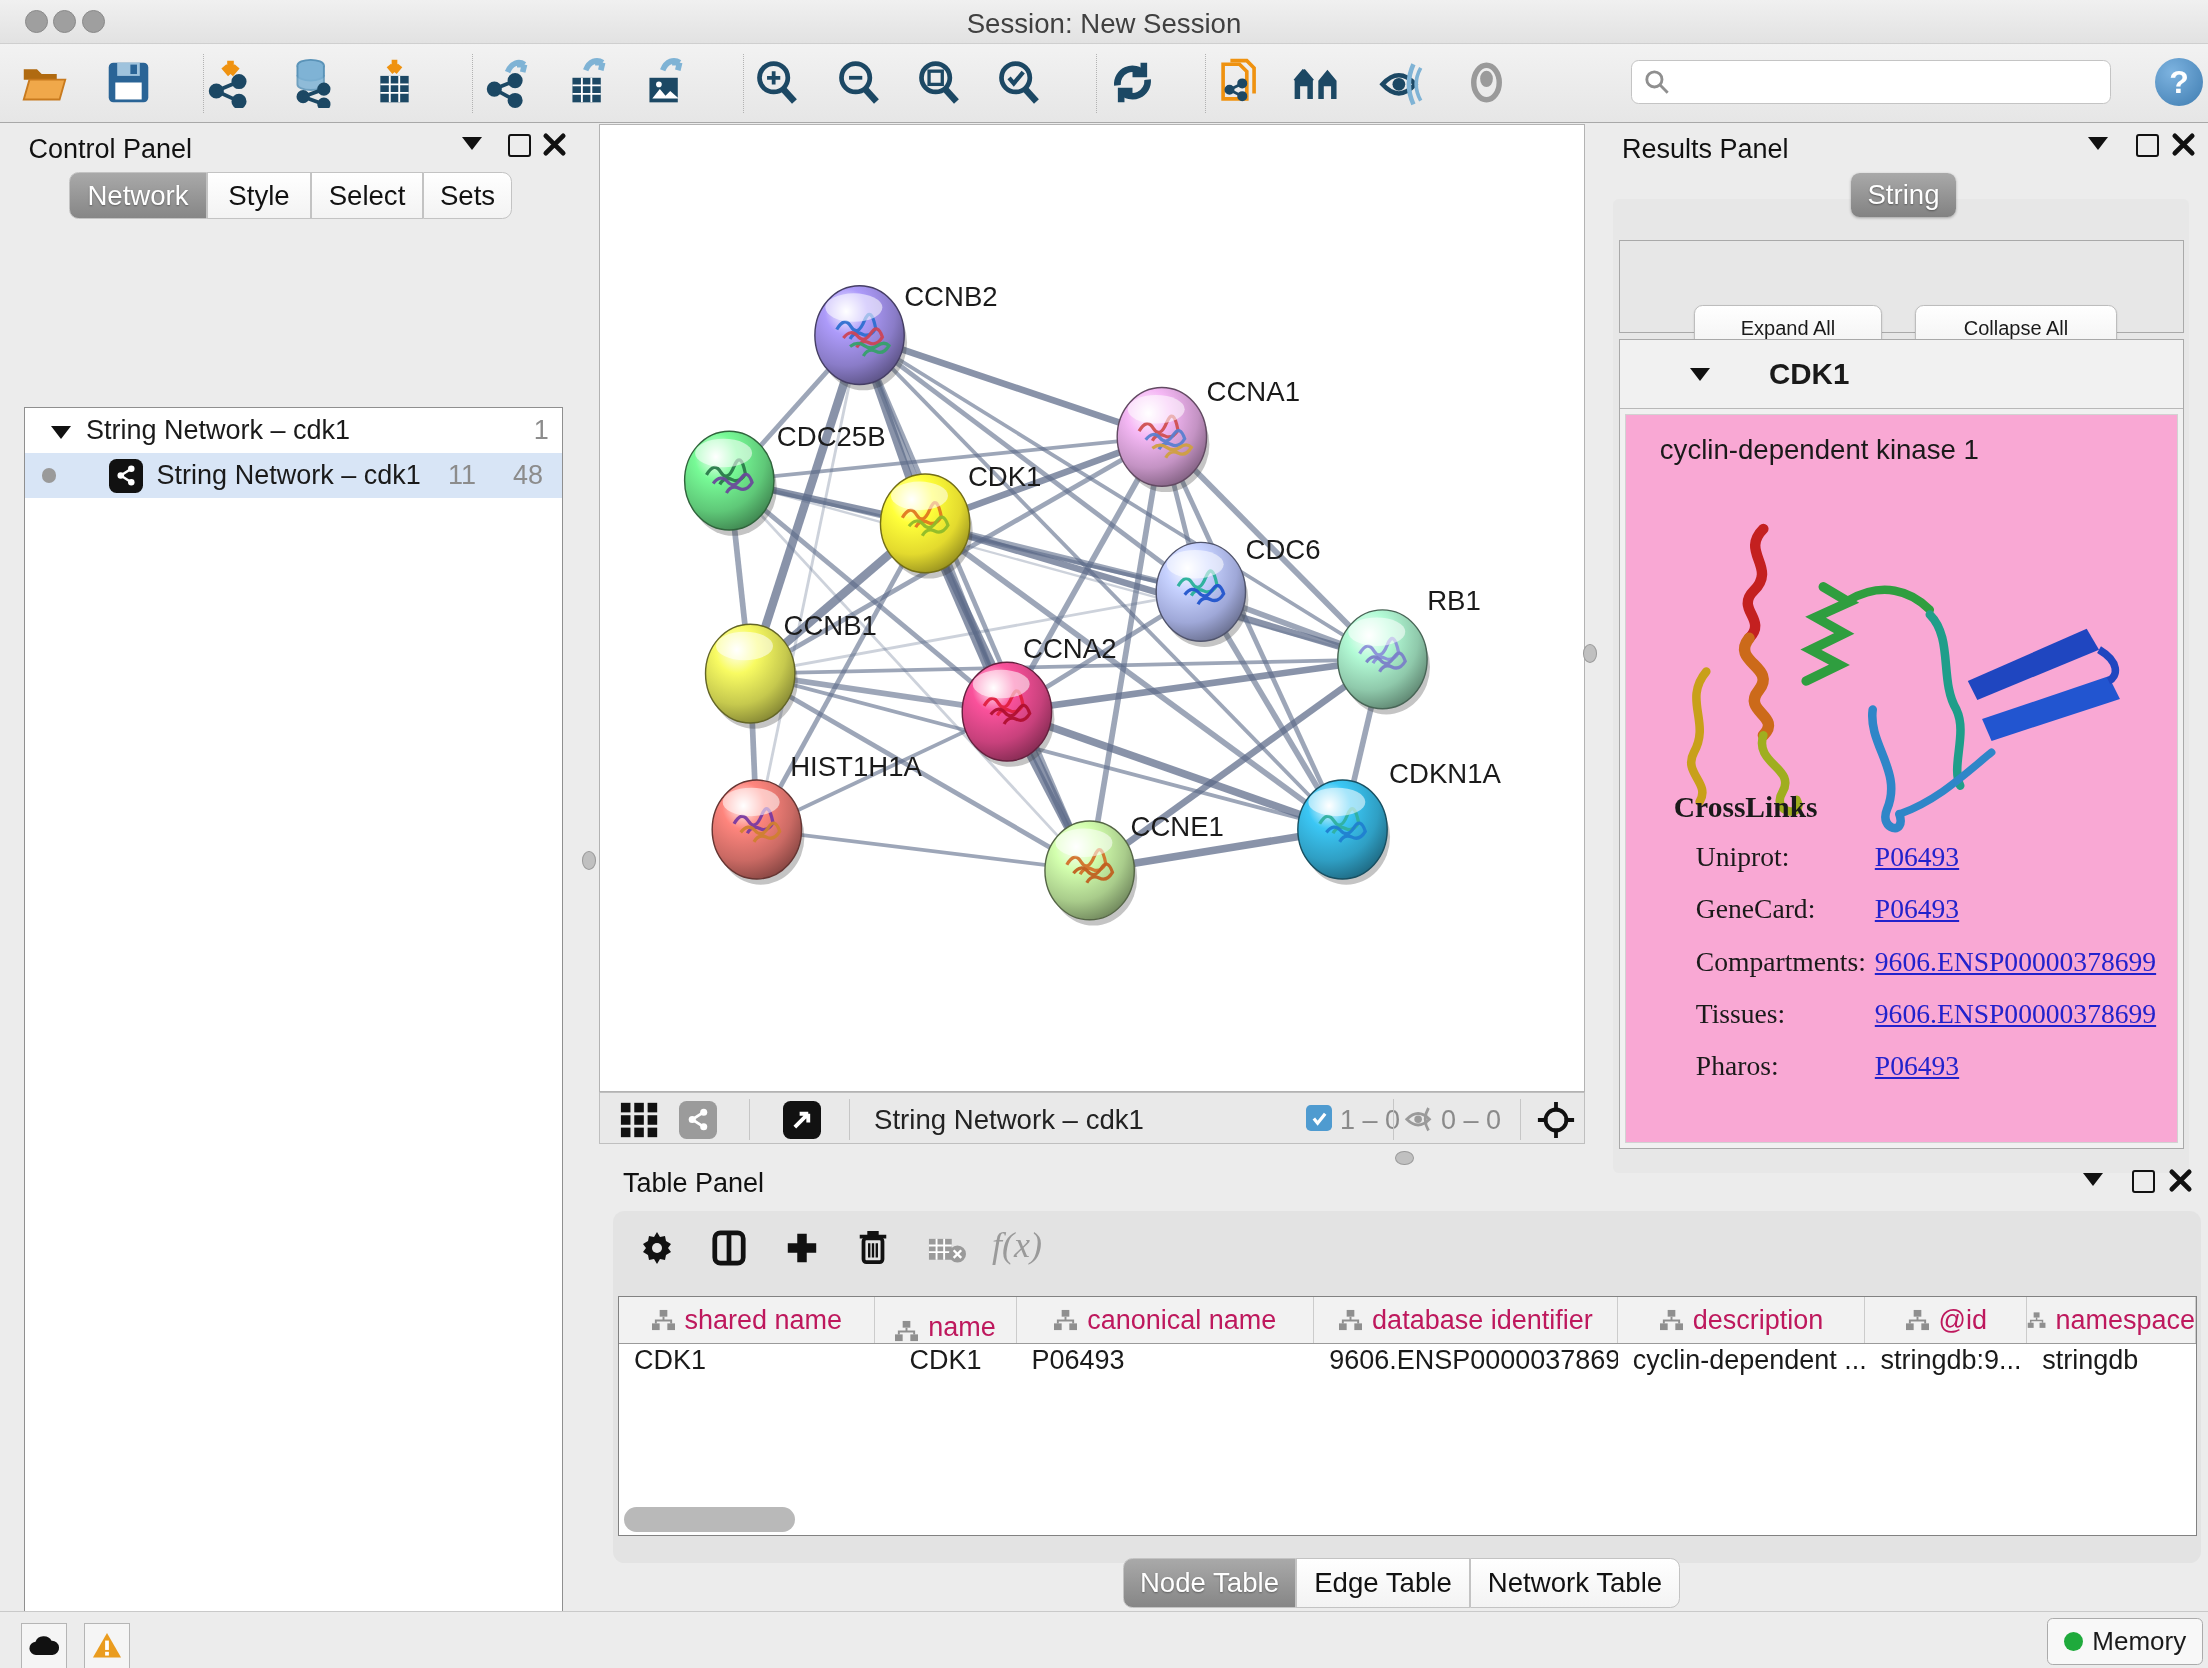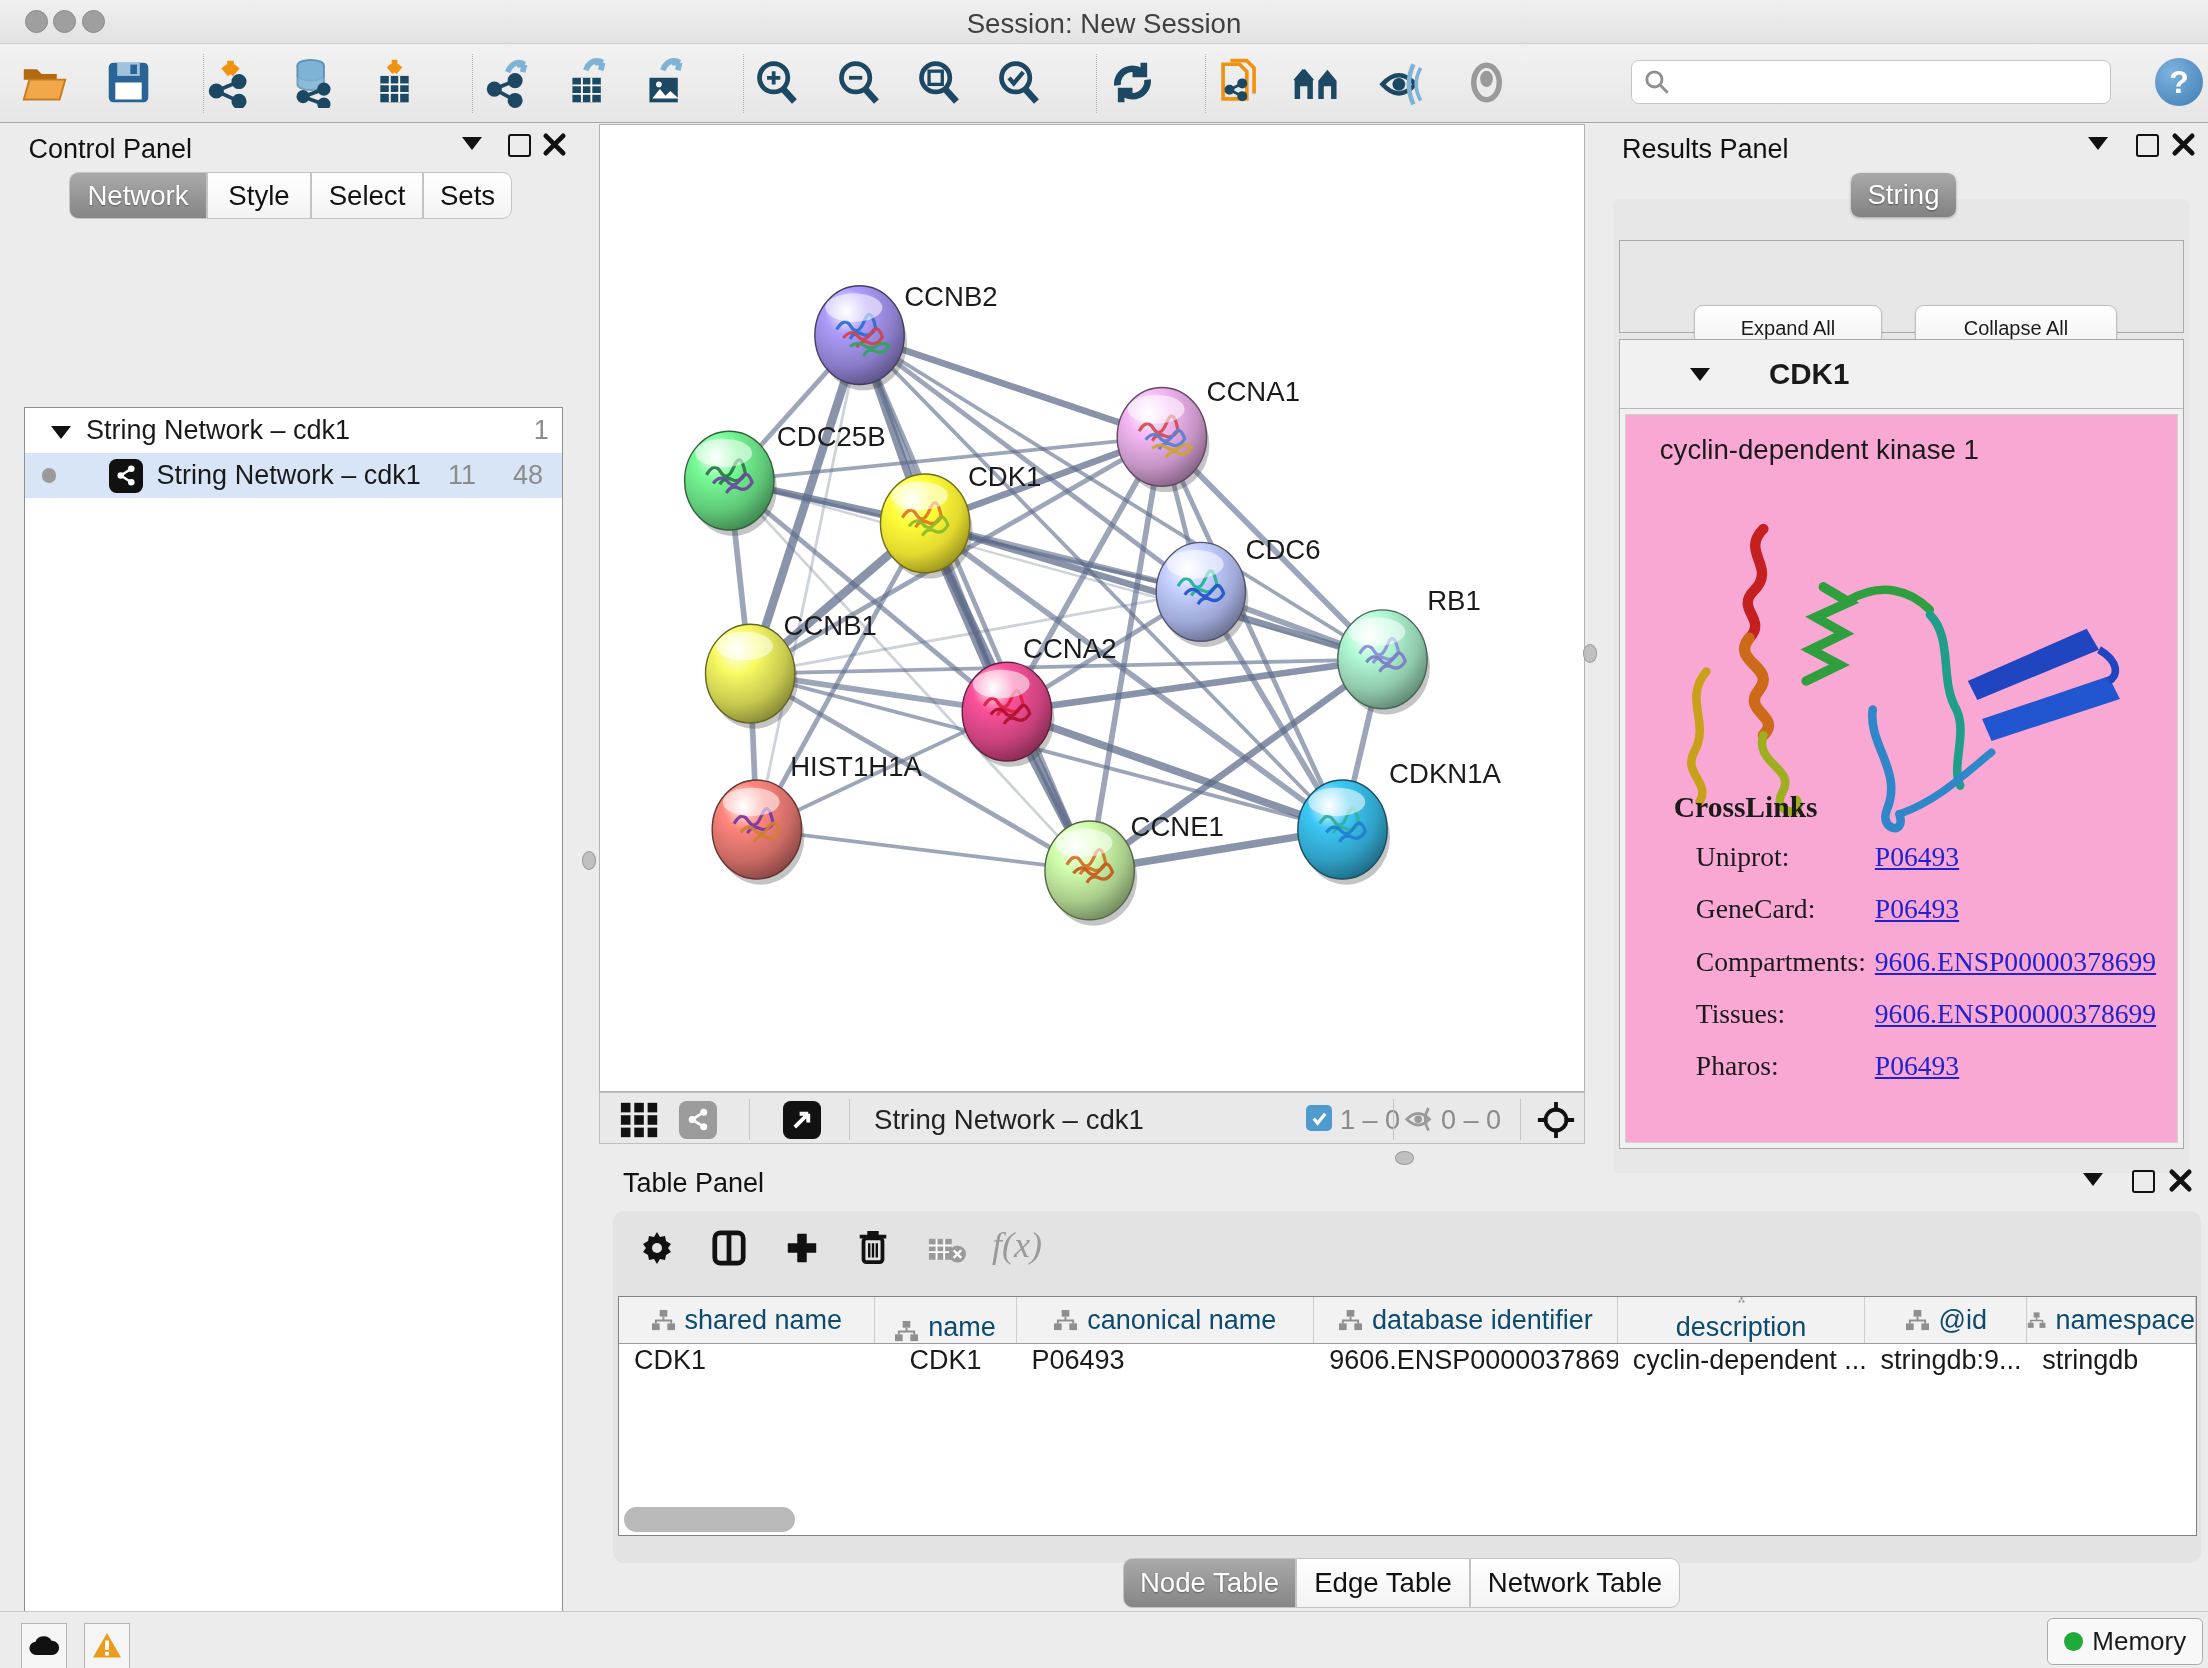--- a/index.html
+++ b/index.html
@@ -64,21 +64,21 @@
   .xl-label{font-family:"Liberation Serif",serif;font-size:27.6px;position:absolute;left:70px;}
   .xl-val{font-family:"Liberation Serif",serif;font-size:27.6px;position:absolute;left:249px;color:#2222cc;text-decoration:underline;}
   .stringtab{left:1851px;top:173px;width:105px;height:44px;background:linear-gradient(#a9a9a9,#828282);
              border-radius:8.6px;color:#fff;font-size:27.6px;display:flex;align-items:center;justify-content:center;
              text-shadow:0 1px 1.9px rgba(0,0,0,.4);box-shadow:0 1px 2.9px rgba(0,0,0,.3);}
   
   .tp-box{left:613px;top:1211px;width:1588px;height:352px;background:#e3e3e3;border-radius:11.4px;}
   .tp-table{left:618px;top:1296px;width:1579px;height:240px;background:#fff;border:1.9px solid #828282;box-sizing:border-box;}
   .th-row{display:flex;height:47px;background:#f2f2f2;border-bottom:1.9px solid #9a9a9a;box-sizing:border-box;}
   .th-cell{display:flex;align-items:center;justify-content:center;gap:9px;border-right:1px solid #cccccc;
-           box-sizing:border-box;font-size:27px;color:#0c4a6e;overflow:hidden;white-space:nowrap;}
+           box-sizing:border-box;font-size:27px;color:#be185d;overflow:hidden;white-space:nowrap;}
   .td-row{display:flex;height:32px;align-items:center;font-size:27px;}
   .td-cell{box-sizing:border-box;padding:0 15px;overflow:hidden;white-space:nowrap;}
   .hscroll{position:absolute;left:4.8px;bottom:2.9px;height:25px;width:171px;background:#b9b9b9;border-radius:12.4px;}
   .tp-tabs{left:1123px;top:1558px;}
   
   .statusbar{left:0;top:1611px;width:2208px;height:57px;background:#ececec;border-top:1px solid #c9c9c9;}
   .sb-btn{width:44px;height:44px;background:#f5f5f5;border:1px solid #b5b5b5;display:flex;align-items:center;justify-content:center;}
   .membtn{left:2047px;top:5.7px;width:154px;height:45px;background:#f8f8f8;border:1px solid #ababab;border-radius:5.7px;
           display:flex;align-items:center;justify-content:center;gap:9.5px;font-size:26px;}
   .memdot{width:19px;height:19px;border-radius:50%;background:#1faa3c;}
@@ -718,21 +718,21 @@
         <svg width="25" height="23" viewBox="0 0 26 24">
           <g fill="#8f8f8f">
             <rect x="9" y="1" width="8" height="7"></rect>
             <rect x="1" y="15" width="8" height="7"></rect>
             <rect x="17" y="15" width="8" height="7"></rect>
             <path d="M13 8 v4 M5 15 v-3 h16 v3" stroke="#8f8f8f" stroke-width="2" fill="none"></path>
           </g>
         </svg>
         <span>database identifier</span>
       </div>
-      <div class="th-cell" style="width: 248px; flex-direction: column;">
+      <div class="th-cell" style="width: 248px;">
         <svg width="25" height="23" viewBox="0 0 26 24">
           <g fill="#8f8f8f">
             <rect x="9" y="1" width="8" height="7"></rect>
             <rect x="1" y="15" width="8" height="7"></rect>
             <rect x="17" y="15" width="8" height="7"></rect>
             <path d="M13 8 v4 M5 15 v-3 h16 v3" stroke="#8f8f8f" stroke-width="2" fill="none"></path>
           </g>
         </svg>
         <span>description</span>
       </div>

